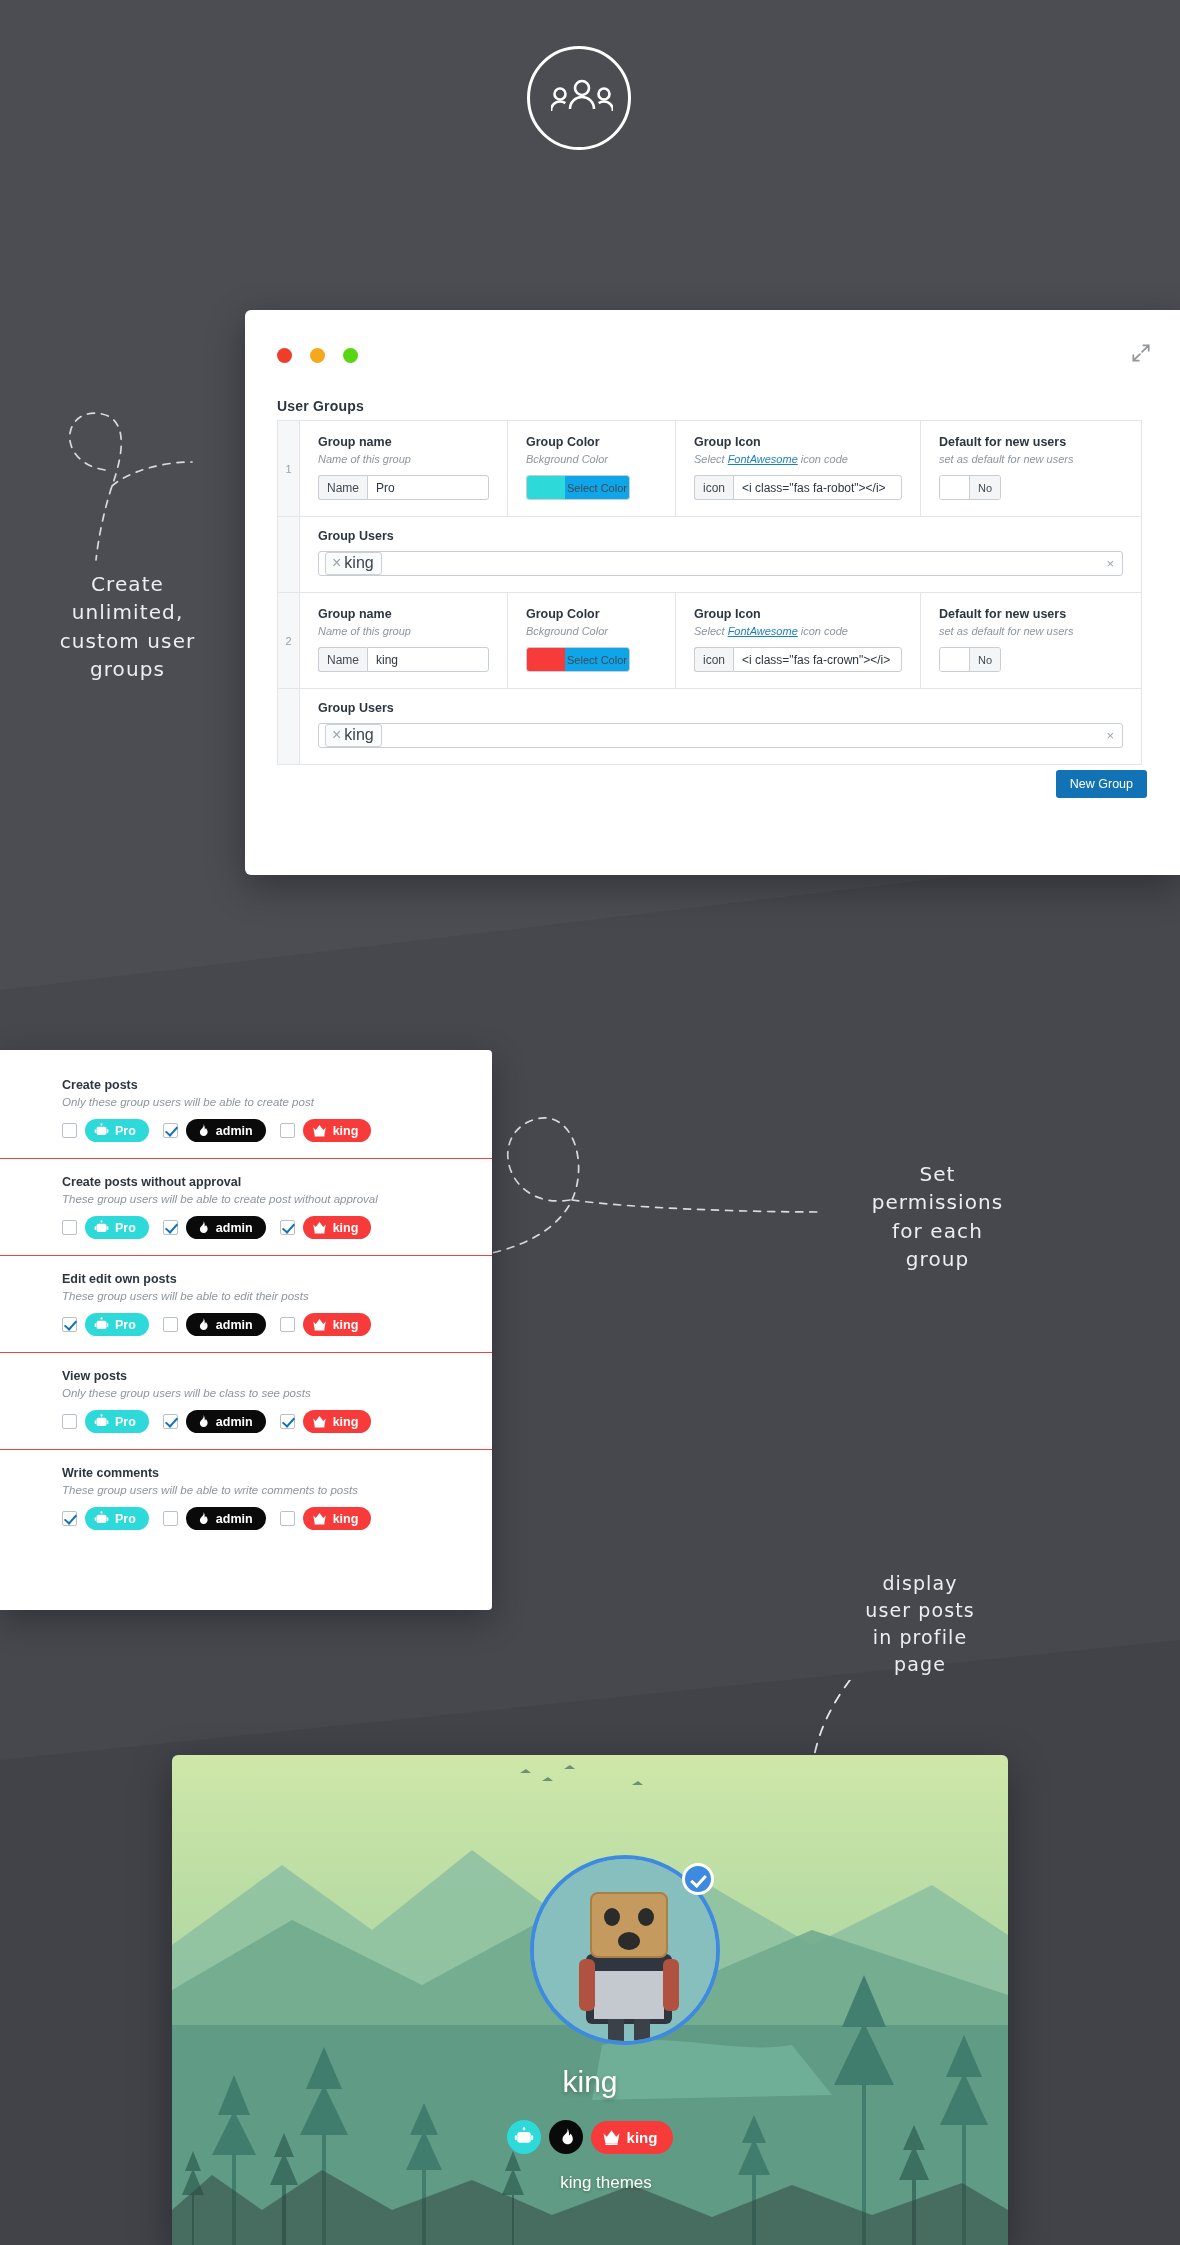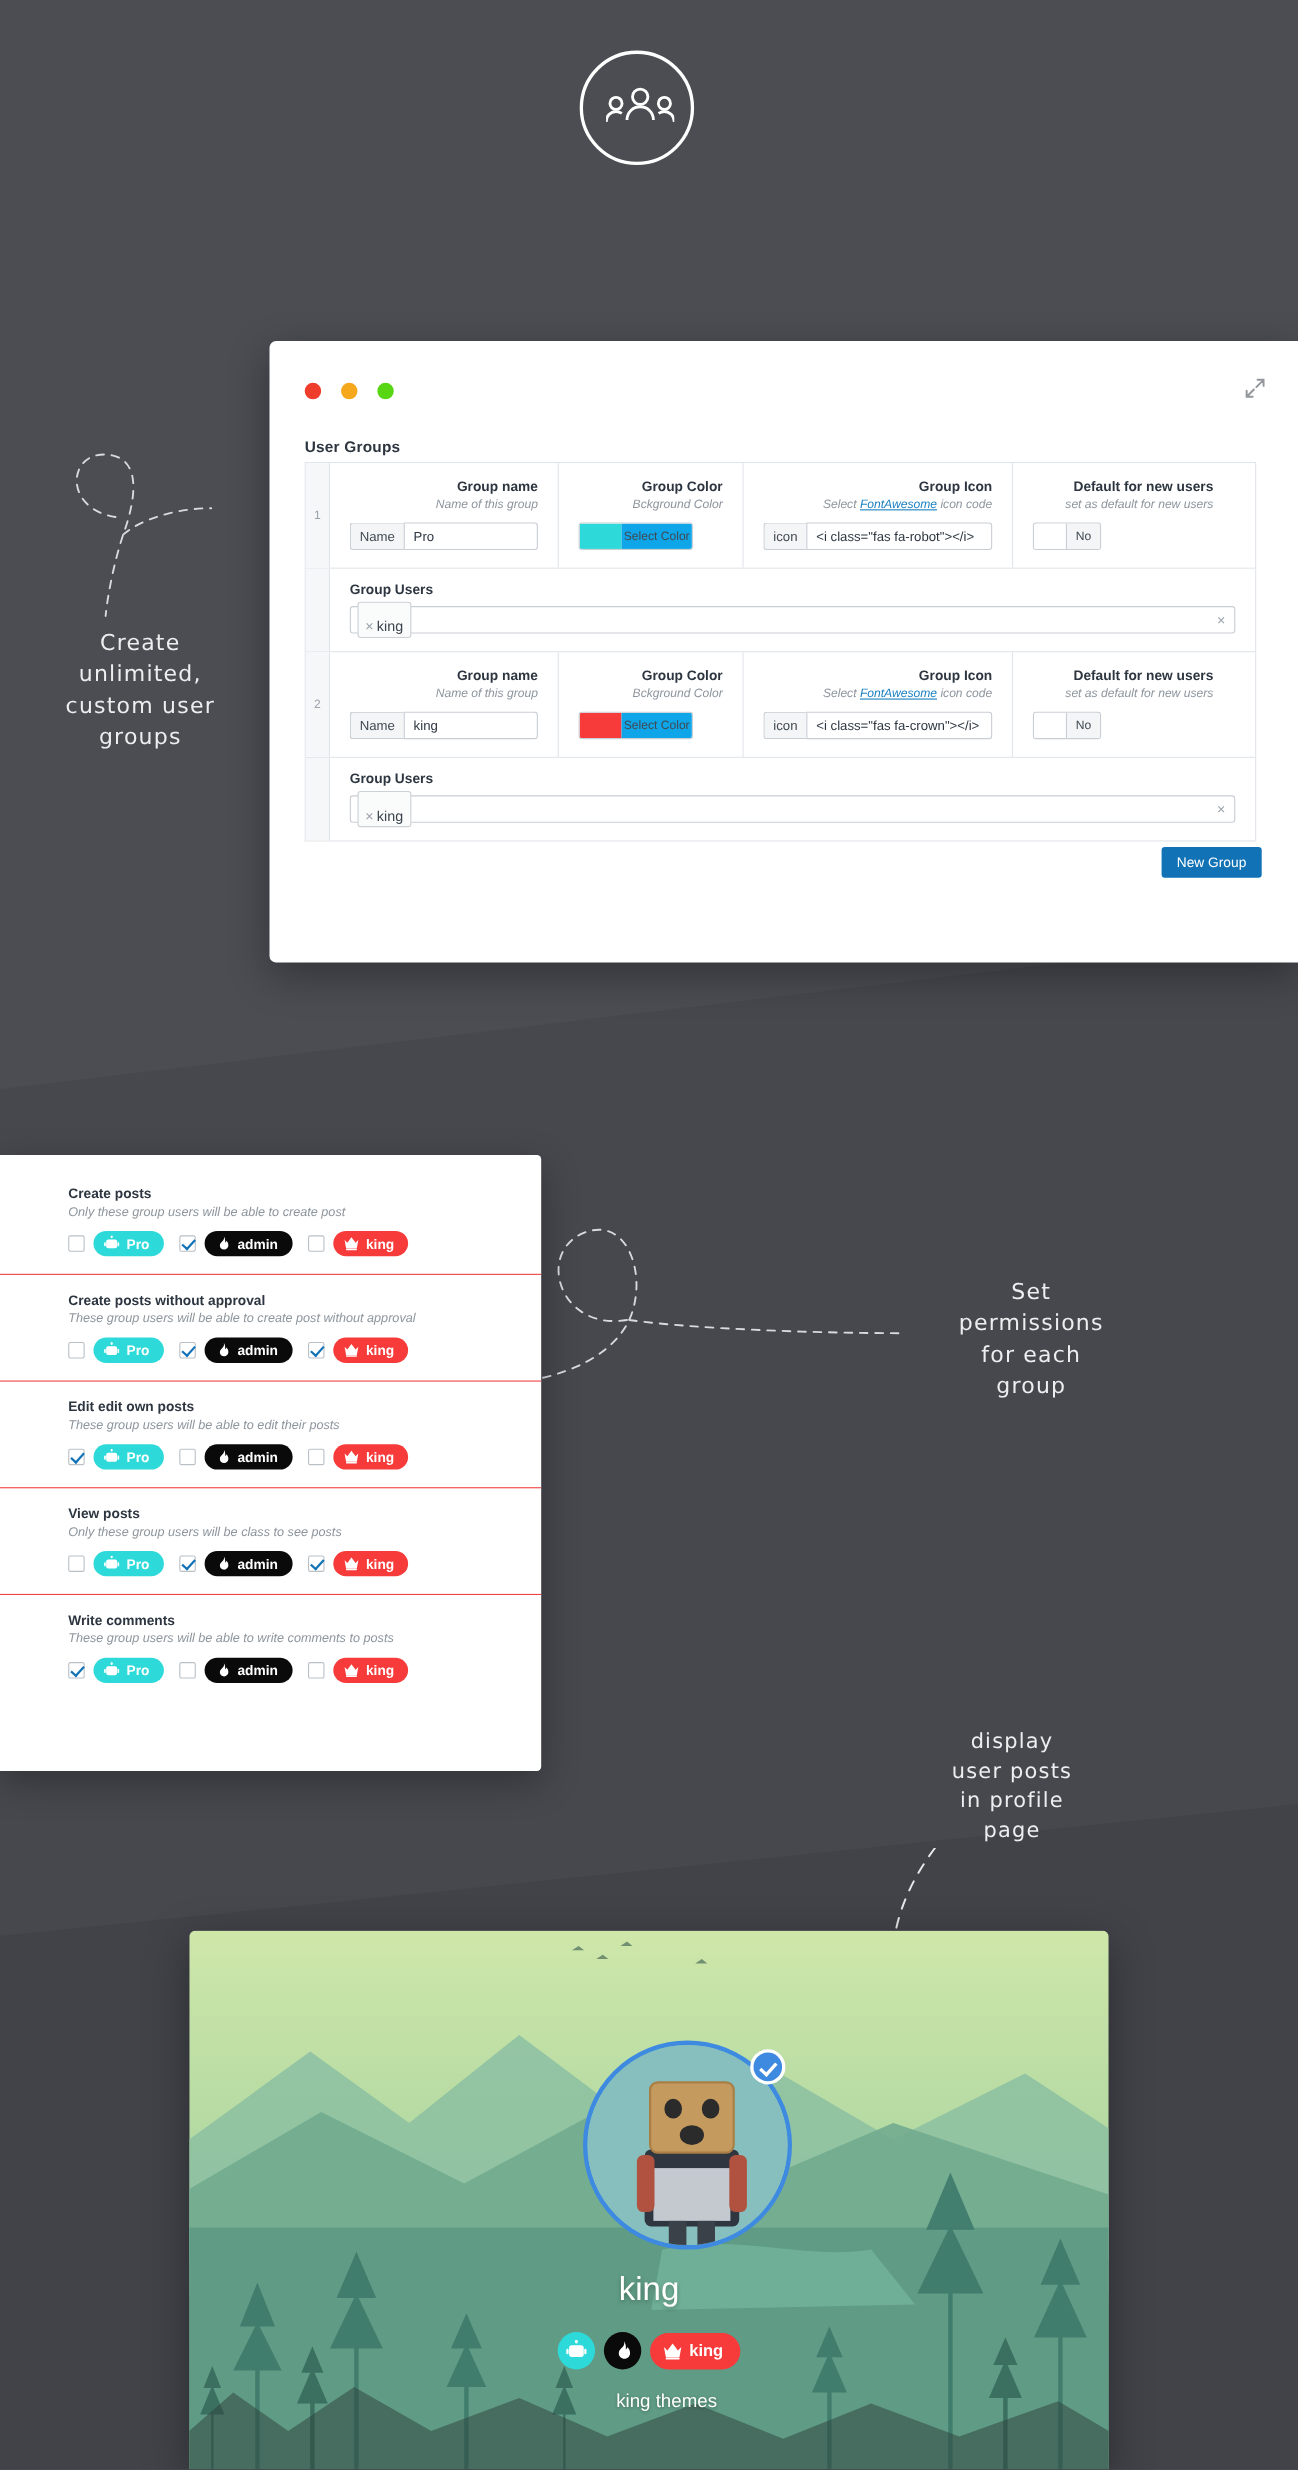--- a/index.html
+++ b/index.html
@@ -61,21 +61,21 @@
   }
 
   .grid { position:absolute; left:32px; top:110px; width:865px; border:1px solid #e2e5e9;
           border-top:1px solid #e2e5e9; }
   .grow { display:flex; border-bottom:1px solid #e2e5e9; }
   .idxcell {
     width:22px; background:#f6f7f8; border-right:1px solid #e2e5e9;
     display:flex; align-items:center; justify-content:center;
     font-size:11px; color:#9aa2ab;
   }
-  .cells { flex:1; display:flex;text-align:right; }
+  .cells { flex:1; display:flex; }
   .cell { padding:14px 18px 16px 18px; border-right:1px solid #e2e5e9; }
   .cell:last-child { border-right:none; }
   .c-name { width:208px; }
   .c-color { width:168px; }
   .c-icon { width:245px; }
   .c-def { width:200px; }
   .c-lbl { font-size:12.5px; font-weight:bold; color:#2d3640; margin-bottom:4px; }
   .c-sub { font-size:11px; font-style:italic; color:#8d959d; margin-bottom:10px; }
   .c-sub a { color:#1a7fc1; }
 
@@ -101,21 +101,21 @@
 
   .userrow { display:flex; border-bottom:1px solid #e2e5e9; }
   .userbody { flex:1; padding:12px 18px 16px 18px; }
   .ub-lbl { font-size:12.5px; font-weight:bold; color:#2d3640; margin-bottom:8px; }
   .tagfield {
     border:1px solid #c9ced4; border-radius:3px; height:25px; background:#fff;
     display:flex; align-items:center; padding:0 6px; position:relative;
   }
   .tag {
     border:1px solid #ccd1d6; background:#fafbfb; border-radius:3px;
-    font-size:13px; color:#3c444d; padding:14px 7px 2px 6px;
+    font-size:16px; color:#3c444d; padding:1px 7px 2px 6px;
   }
   .tag .x { color:#9aa2ab; margin-right:3px; }
   .tagfield .clr { position:absolute; right:8px; color:#9aa2ab; font-size:13px; }
 
   .newgroup {
     position:absolute; right:33px; top:460px;
     background:#1272b6; color:#fff; font-size:12.5px;
     padding:7px 14px; border-radius:3px; border:none;
   }
 

